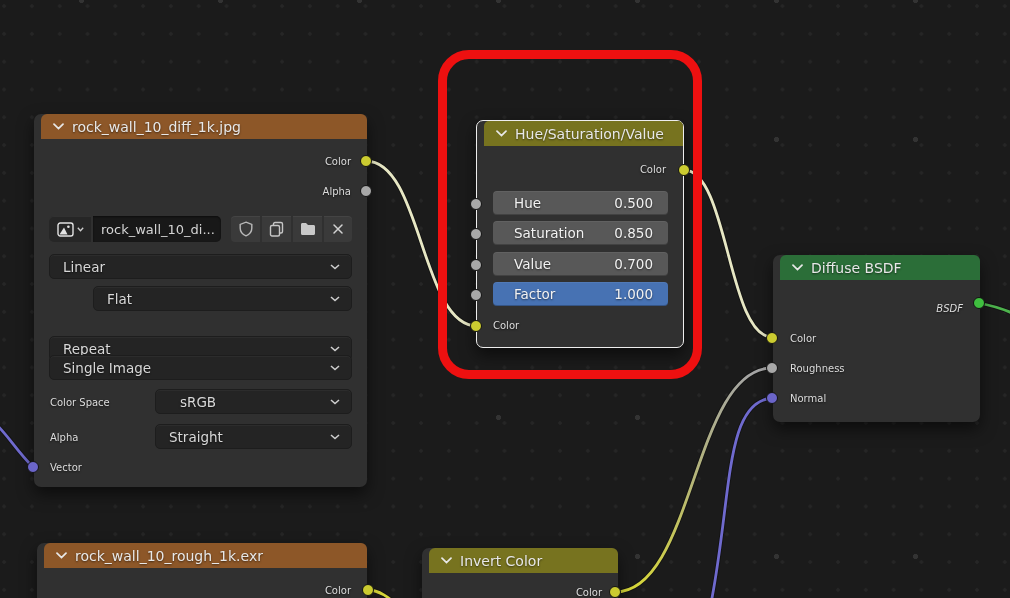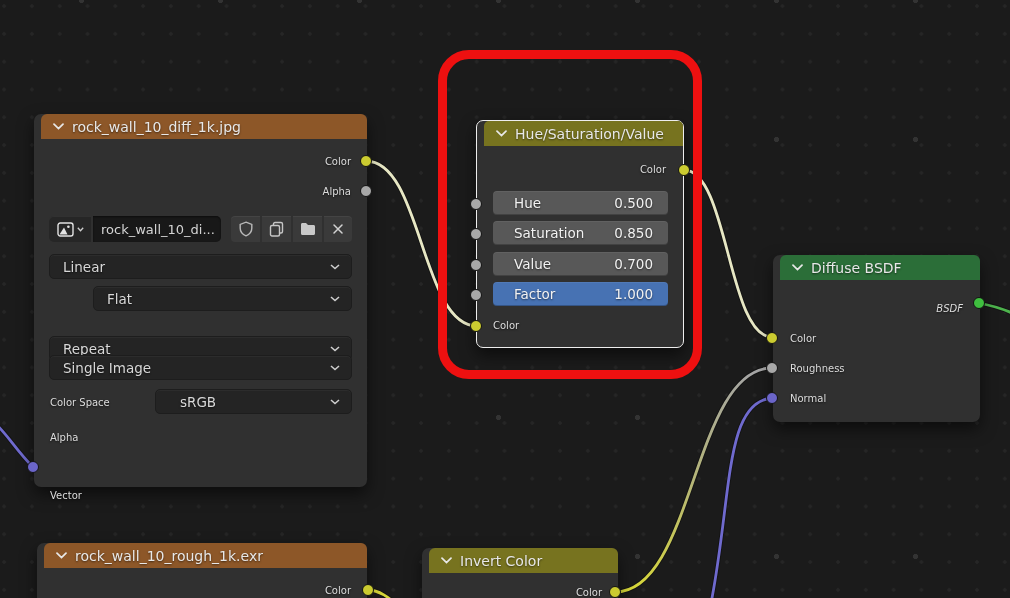--- a/index.html
+++ b/index.html
@@ -188,22 +188,28 @@
 
     <div class="row" style="left:16px;top:278px;">Color Space</div>
     <div class="dd" style="left:121px;right:15px;top:275px;padding-left:24px;">
       <span>sRGB</span>
       <svg width="10" height="6" viewBox="0 0 10 6">
           <polyline points="1,1 5,4.6 9,1" stroke="#cfcfcf" stroke-width="1.5" fill="none"></polyline>
         </svg>
     </div>
 
     <div class="row" style="left:16px;top:313px;">Alpha</div>
-
-    <div class="row" style="left:16px;top:343px;margin-top:28px;">Vector</div>
+    <div class="dd" style="left:121px;right:15px;top:310px;">
+      <span>Straight</span>
+      <svg width="10" height="6" viewBox="0 0 10 6">
+          <polyline points="1,1 5,4.6 9,1" stroke="#cfcfcf" stroke-width="1.5" fill="none"></polyline>
+        </svg>
+    </div>
+
+    <div class="row" style="left:16px;top:343px;">Vector</div>
   </div>
 
   <div class="node active" style="left:476px;top:120px;width:208px;height:228px;">
     <div class="nheader hdr-col">
       <span class="chev">
         <svg width="11" height="7" viewBox="0 0 11 7">
             <polyline points="1,1.2 5.5,5.6 10,1.2" stroke="#e8e8e8" stroke-width="1.7" fill="none" stroke-linecap="round"></polyline>
           </svg>
       </span>
       <span>Hue/Saturation/Value</span>

